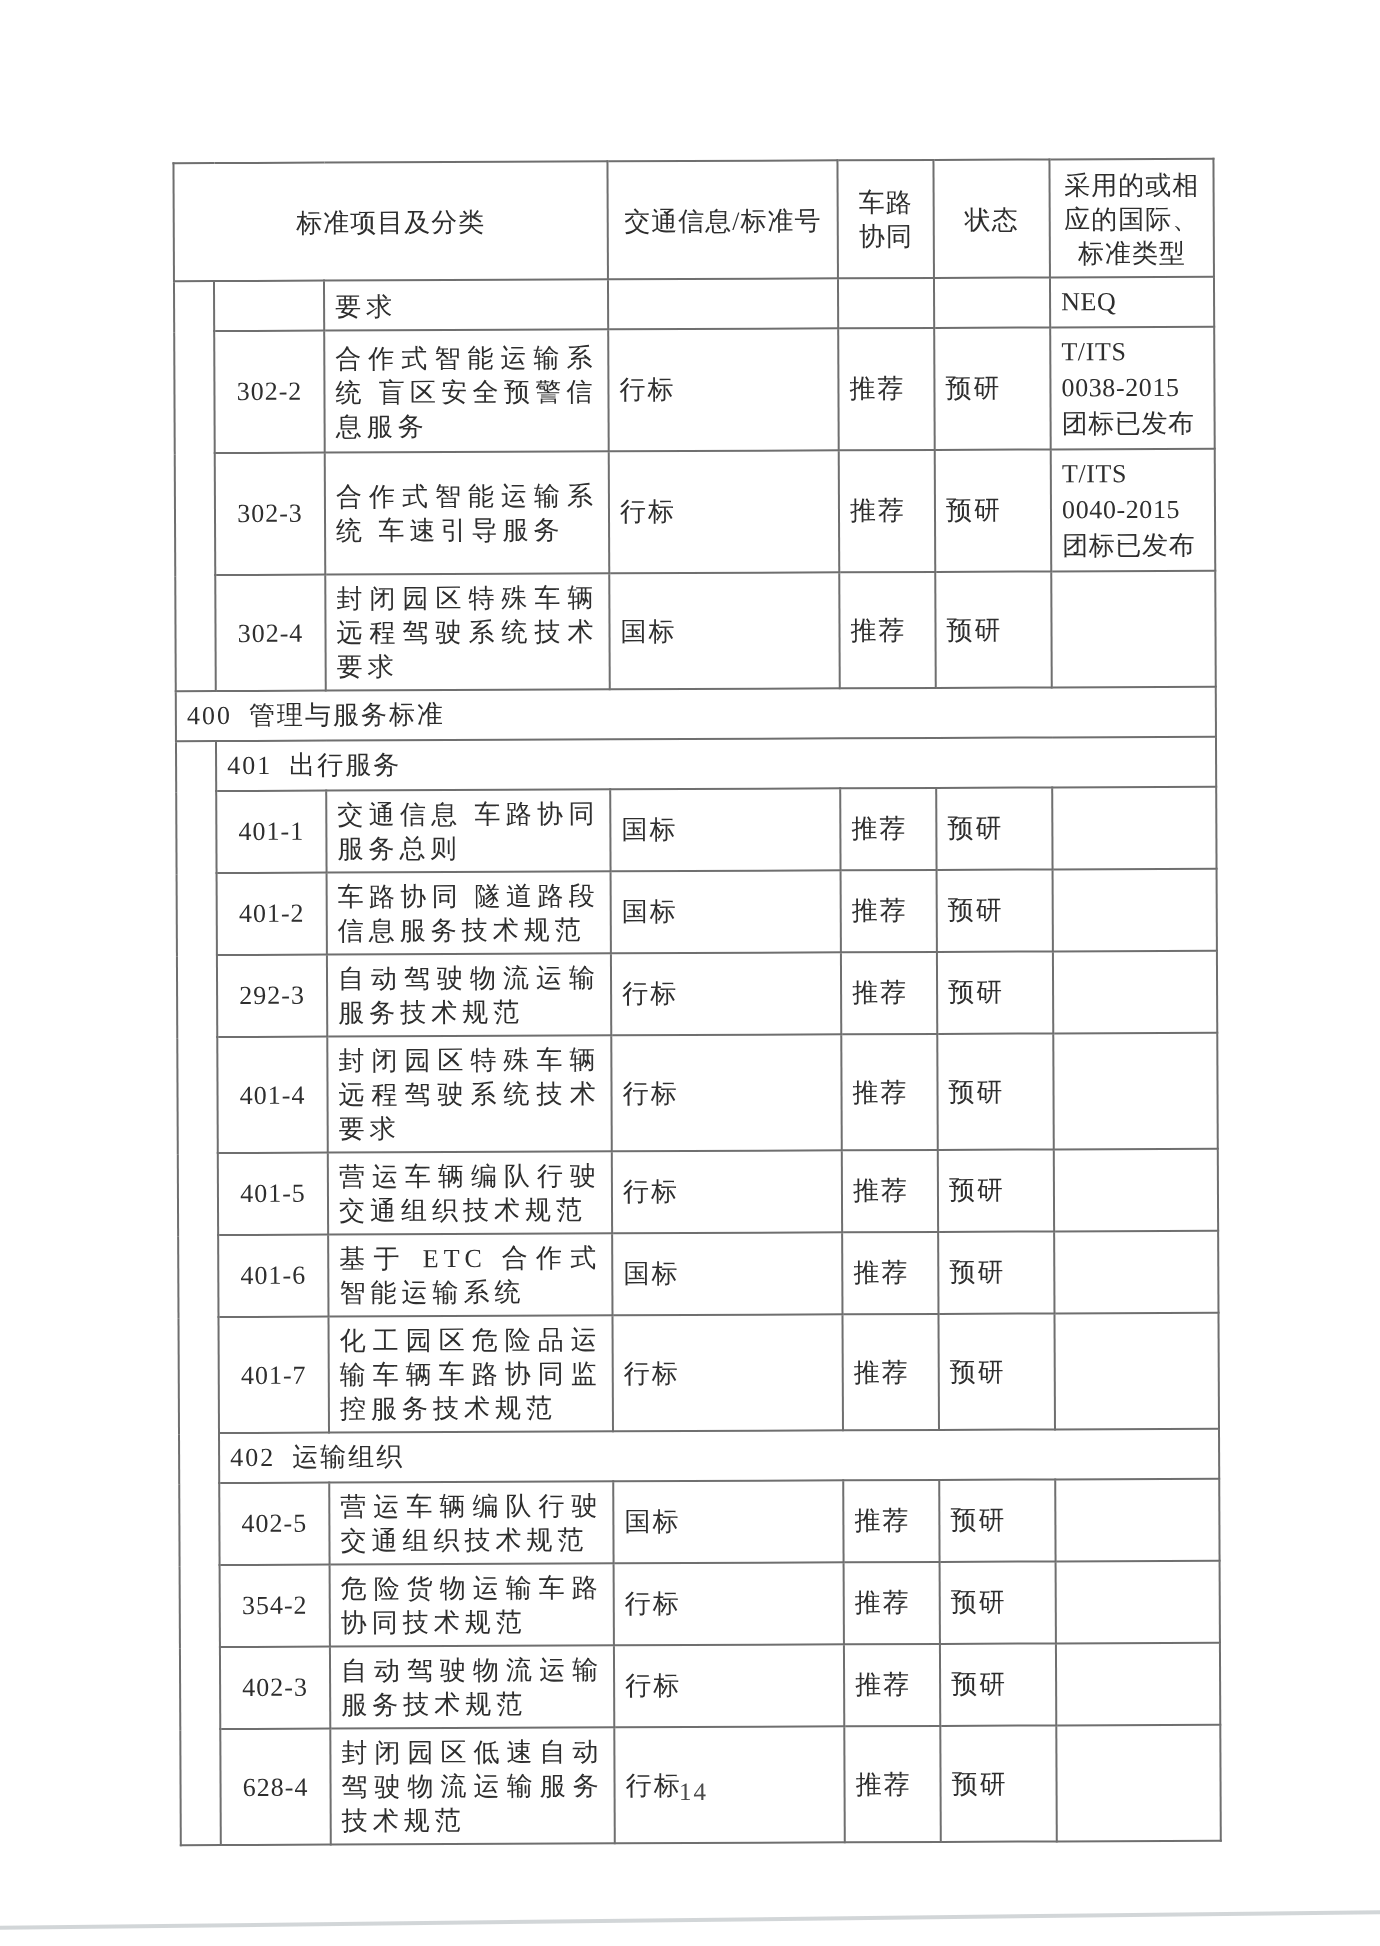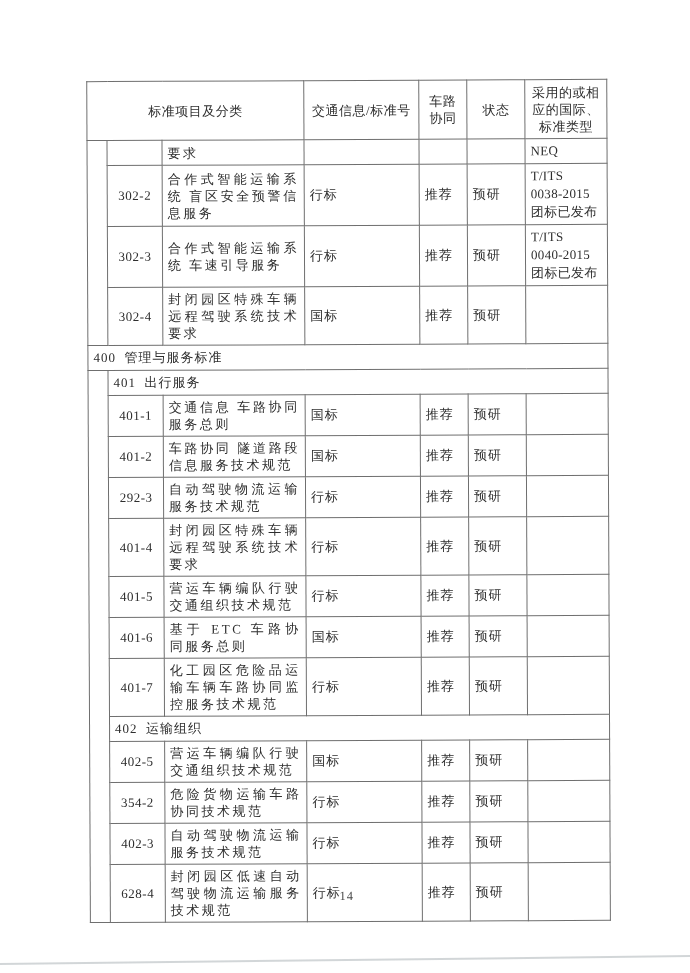--- a/index.html
+++ b/index.html
@@ -189,21 +189,21 @@
         <tr>
           <td class="cell-id">401-5</td>
           <td class="cell-name">营运车辆编队行驶交通组织技术规范</td>
           <td class="cell-type">行标</td>
           <td class="cell-nature">推荐</td>
           <td class="cell-status">预研</td>
           <td class="cell-foreign"></td>
         </tr>
         <tr>
           <td class="cell-id">401-6</td>
-          <td class="cell-name">基于 ETC 车路协同服务总则</td>
+          <td class="cell-name">基于 ETC 合作式智能运输系统</td>
           <td class="cell-type">国标</td>
           <td class="cell-nature">推荐</td>
           <td class="cell-status">预研</td>
           <td class="cell-foreign"></td>
         </tr>
         <tr>
           <td class="cell-id">401-7</td>
           <td class="cell-name">化工园区危险品运输车辆车路协同监控服务技术规范</td>
           <td class="cell-type">行标</td>
           <td class="cell-nature">推荐</td>

